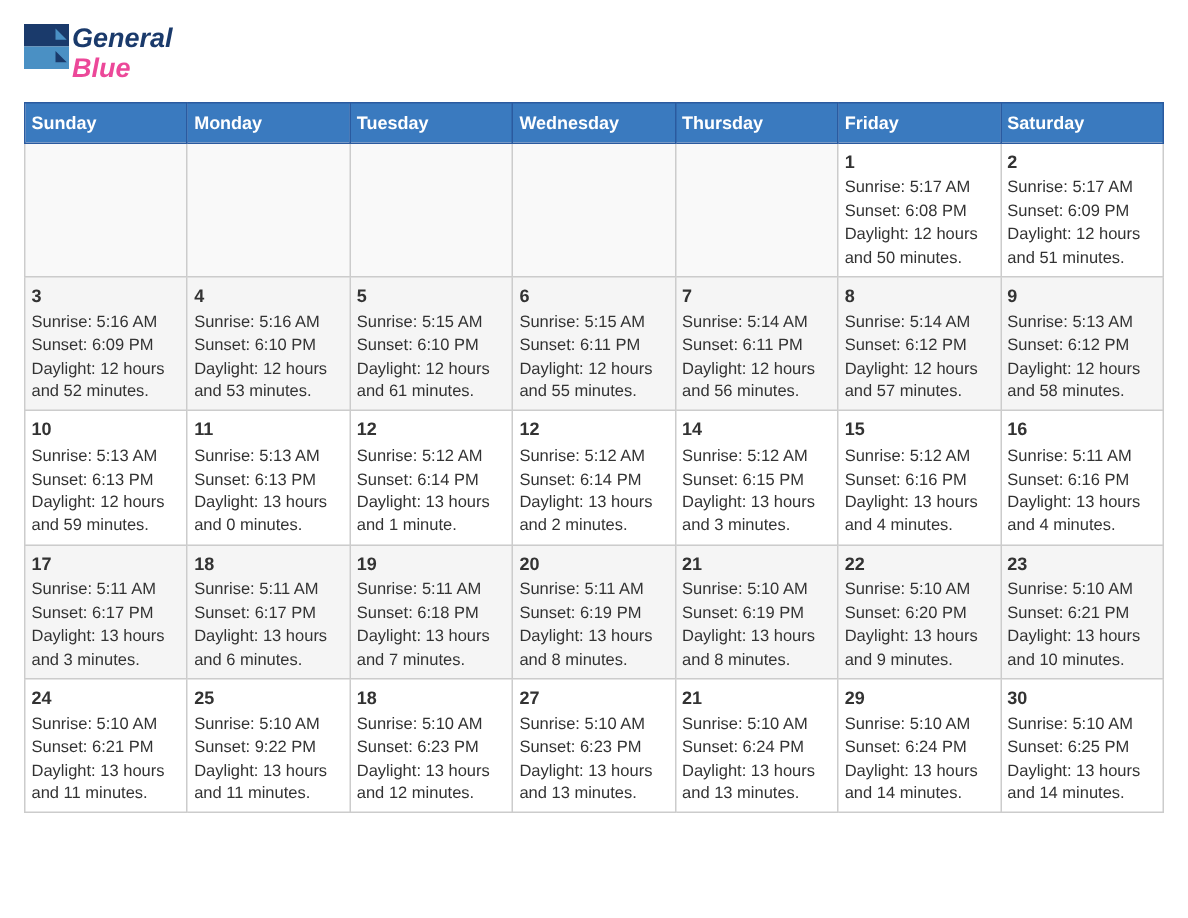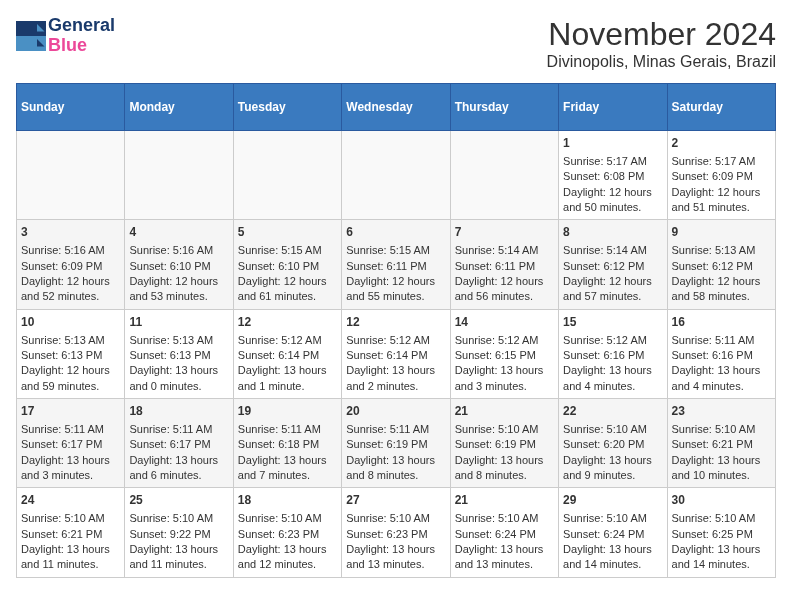--- a/index.html
+++ b/index.html
@@ -11,21 +11,22 @@
       padding: 16px;
     }
     .header {
       display: flex;
       justify-content: space-between;
       align-items: flex-start;
       margin-bottom: 12px;
     }
     .logo {
       display: flex;
-      align-items: center;
+      align-items: flex-start;
+      font-style: italic;
     }
     .logo-text {
       font-size: 18px;
       font-weight: bold;
       color: #1a3a6b;
       line-height: 1.1;
     }
     .logo-text span {
       color: #ec4899;
     }
@@ -47,21 +48,21 @@
       color: #333;
     }
     table {
       width: 100%;
       border-collapse: collapse;
       font-size: 11px;
     }
     thead tr th {
       background-color: #3a7abf;
       color: #fff;
-      padding: 16px 4px;
+      padding: 6px 4px;
       text-align: left;
       font-weight: bold;
       font-size: 12px;
       border: 1px solid #2a5a9f;
     }
     tbody tr td {
       vertical-align: top;
       padding: 4px 4px;
       border: 1px solid #ccc;
       width: 107px;
@@ -92,24 +93,20 @@
       <rect x="0" y="0" width="40" height="20" fill="#1a3a6b"></rect>
       <rect x="0" y="20" width="40" height="20" fill="#4a90c4"></rect>
       <polygon points="28,4 38,14 28,14" fill="#4a90c4"></polygon>
       <polygon points="28,24 38,34 28,34" fill="#1a3a6b"></polygon>
     </svg>
     <div class="logo-text">
       <div>General</div>
       <div><span>Blue</span></div>
     </div>
   </div>
-  <div class="title-area">
-    <div class="month-title">November 2024</div>
-    <div class="location-title">Divinopolis, Minas Gerais, Brazil</div>
-  </div>
 </div>
 
 <table>
   <thead>
     <tr id="header-row">
         <th>Sunday</th>
         <th>Monday</th>
         <th>Tuesday</th>
         <th>Wednesday</th>
         <th>Thursday</th>

